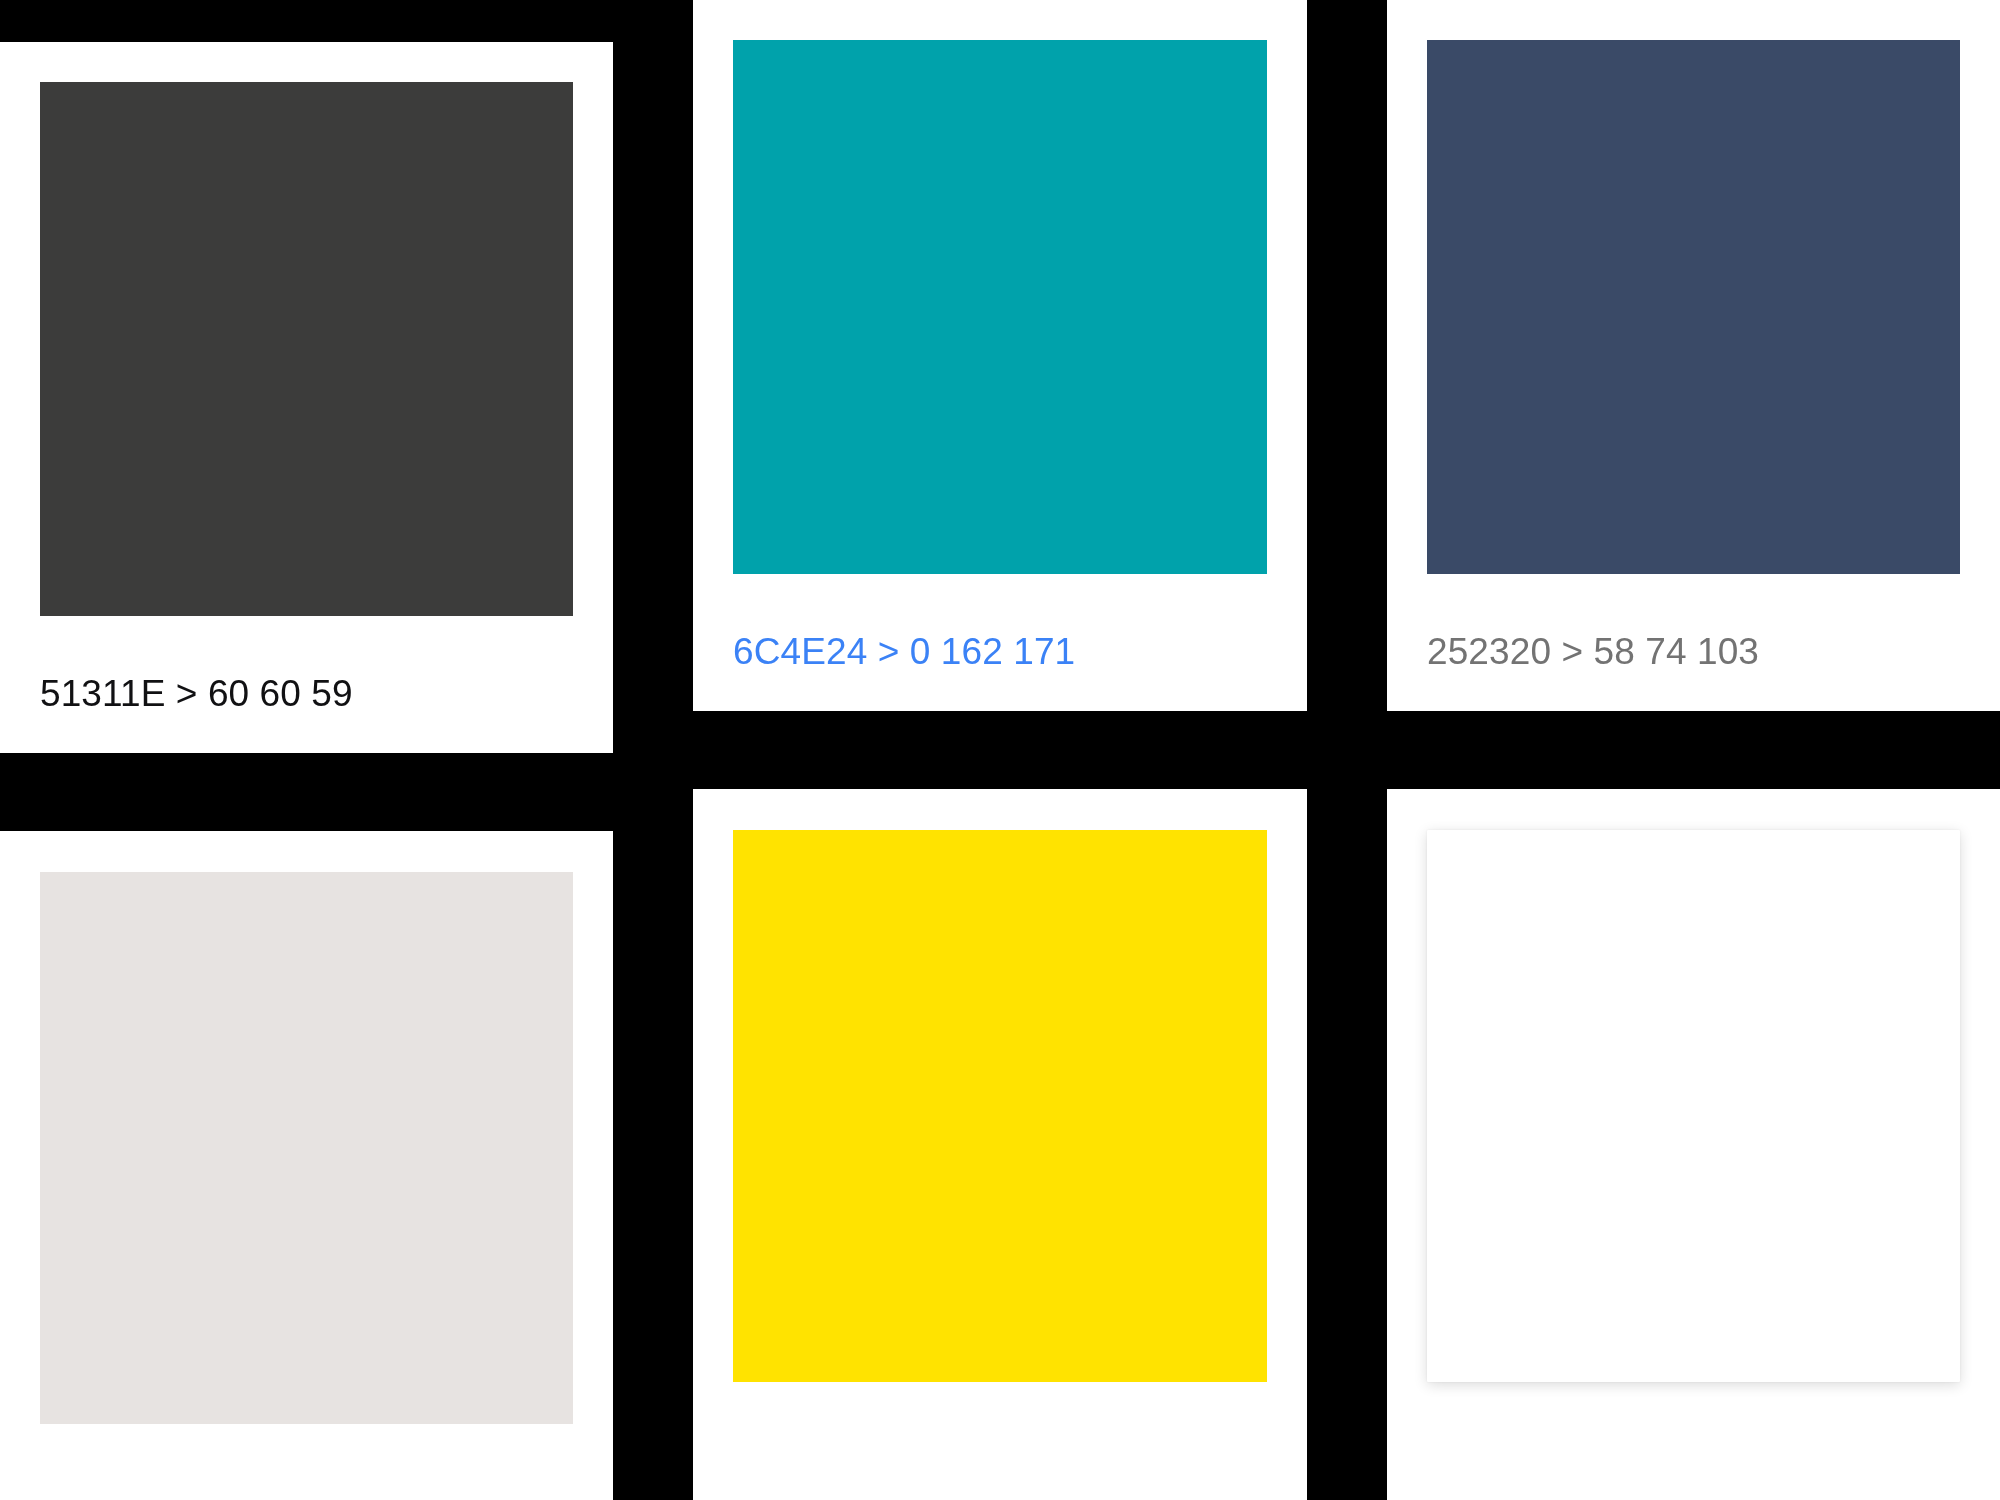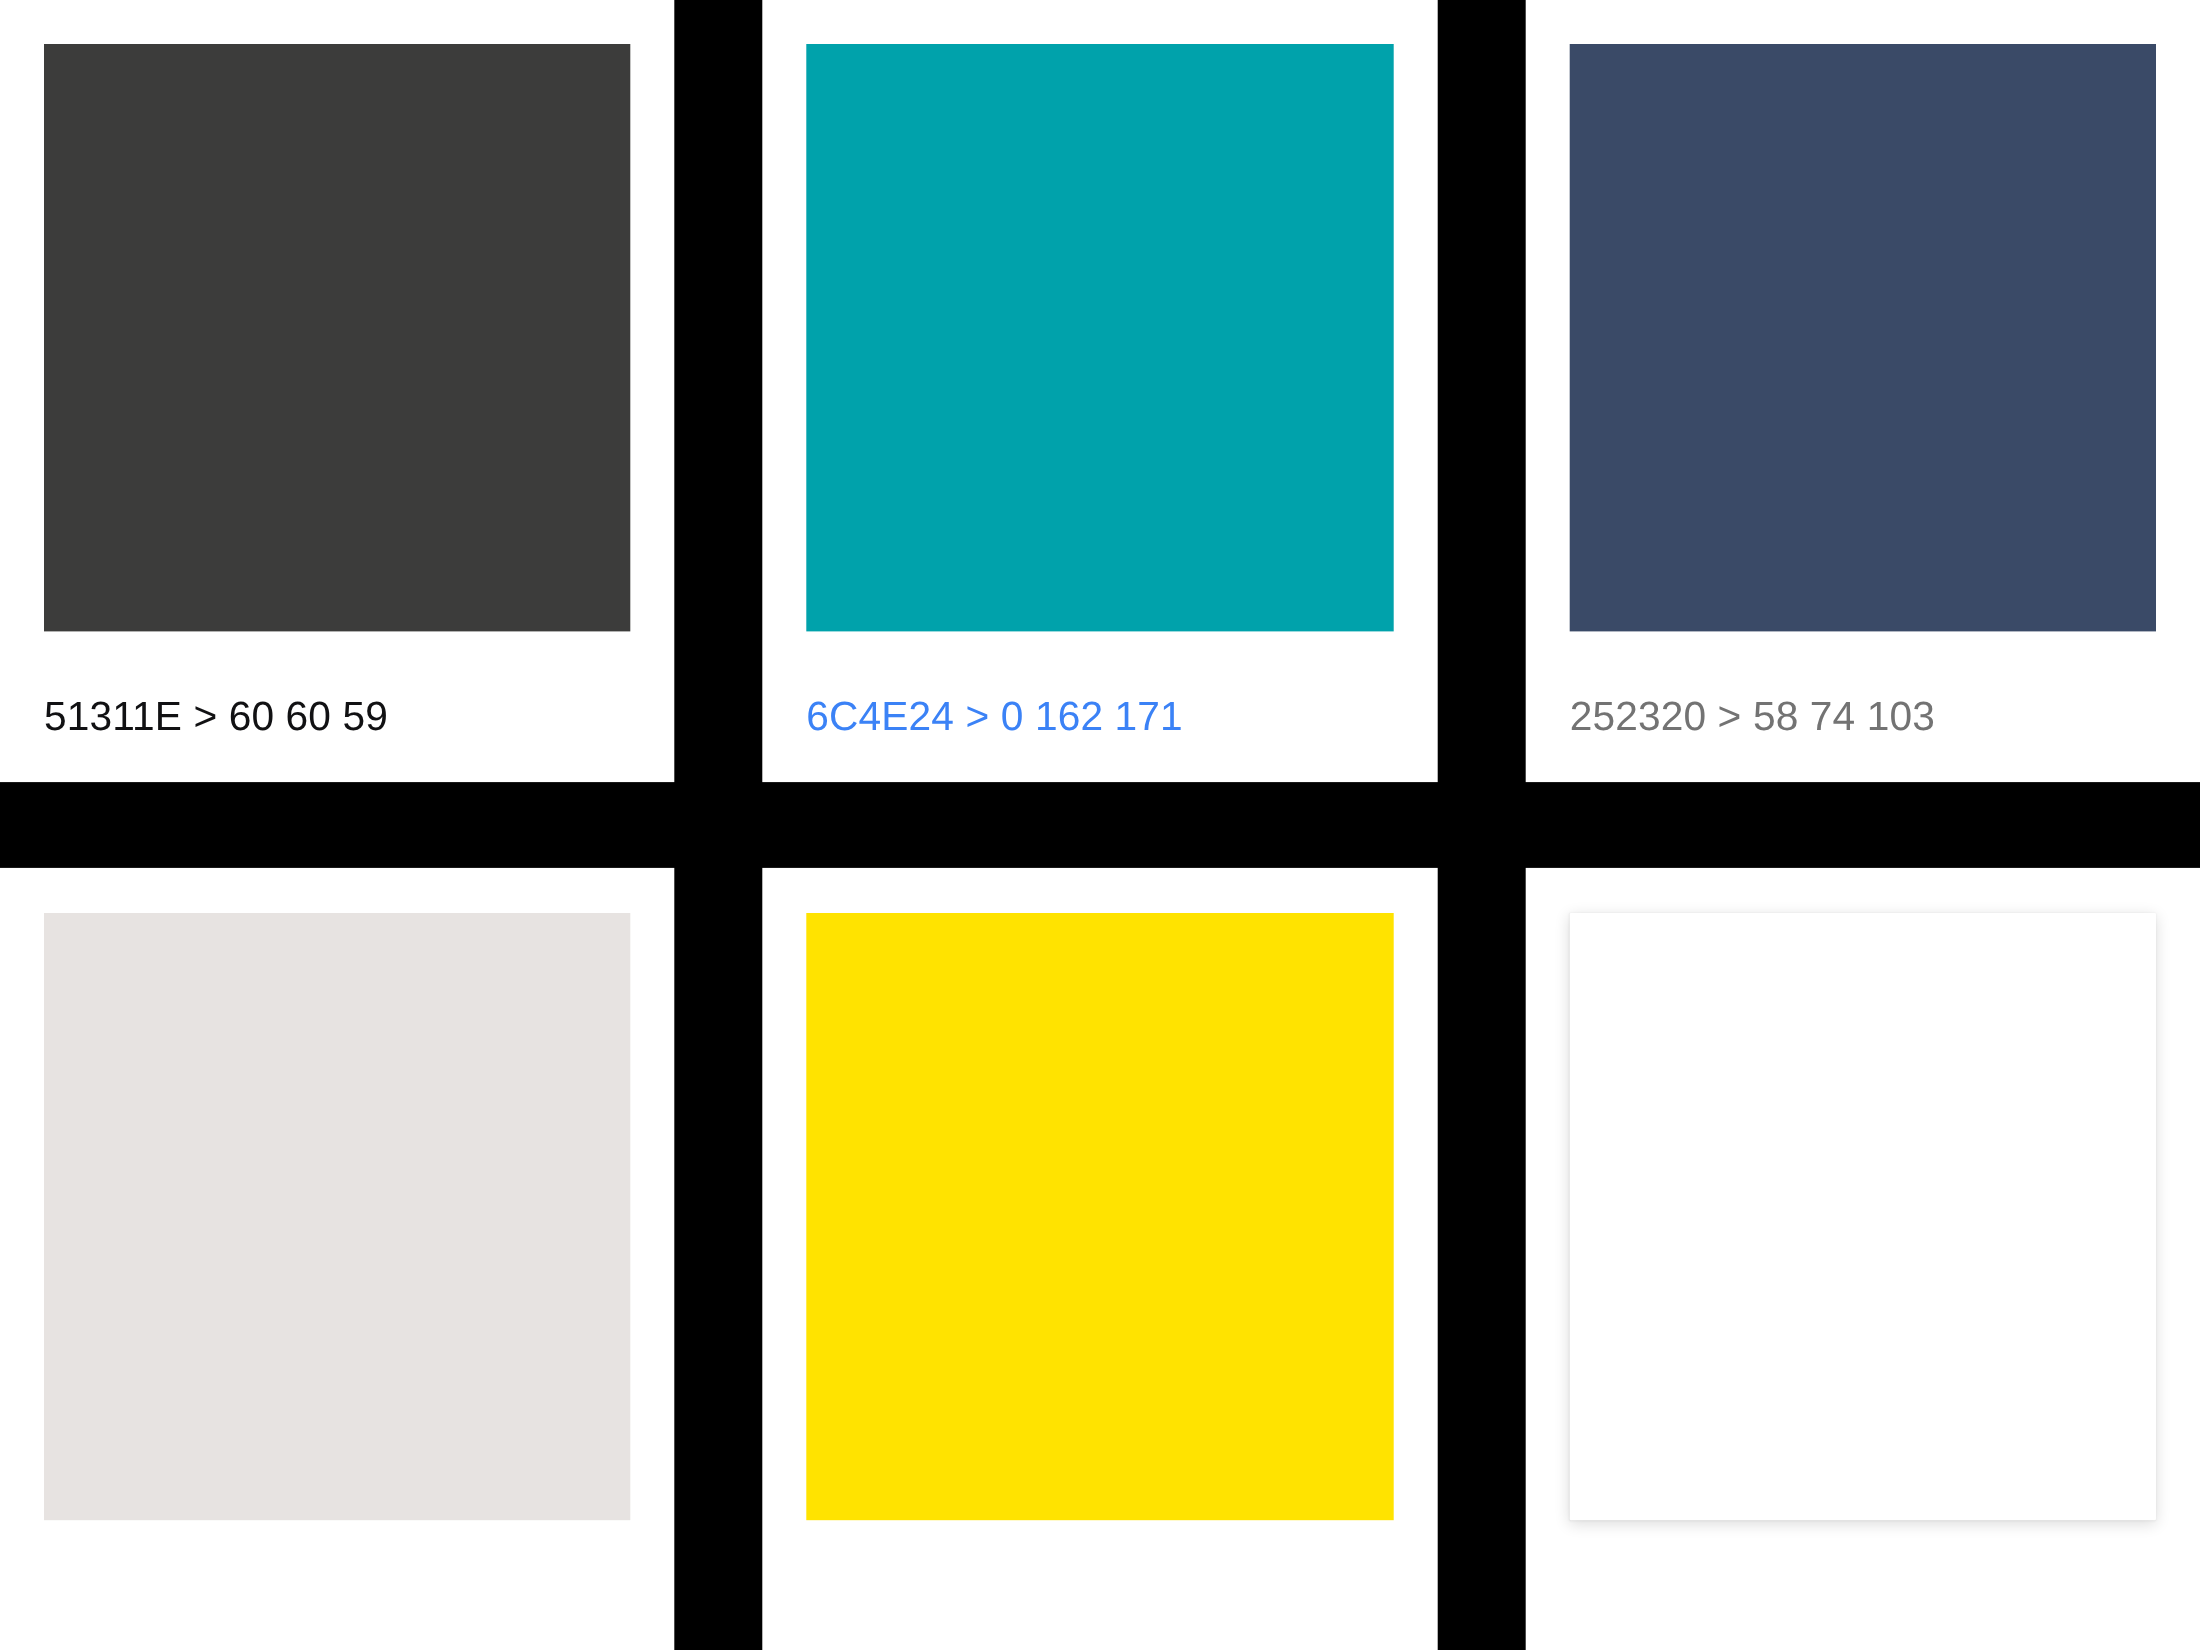--- a/index.html
+++ b/index.html
@@ -22,21 +22,21 @@
   }
 
   .swatch-card {
     position: absolute;
     background: #ffffff;
     box-sizing: border-box;
     overflow: hidden;
   }
 
   
-  .col-1 { left: 0px;    width: 613px; }
+  .col-1 { left: 0px;    width: 613px; margin-top: 42px; }
   .col-2 { left: 693px;  width: 614px; }
   .col-3 { left: 1387px; width: 613px; }
 
   
   .row-1 { top: 0px;   height: 711px; }
   .row-2 { top: 789px; height: 711px; }
 
   .swatch-chip {
     position: absolute;
     box-sizing: border-box;

